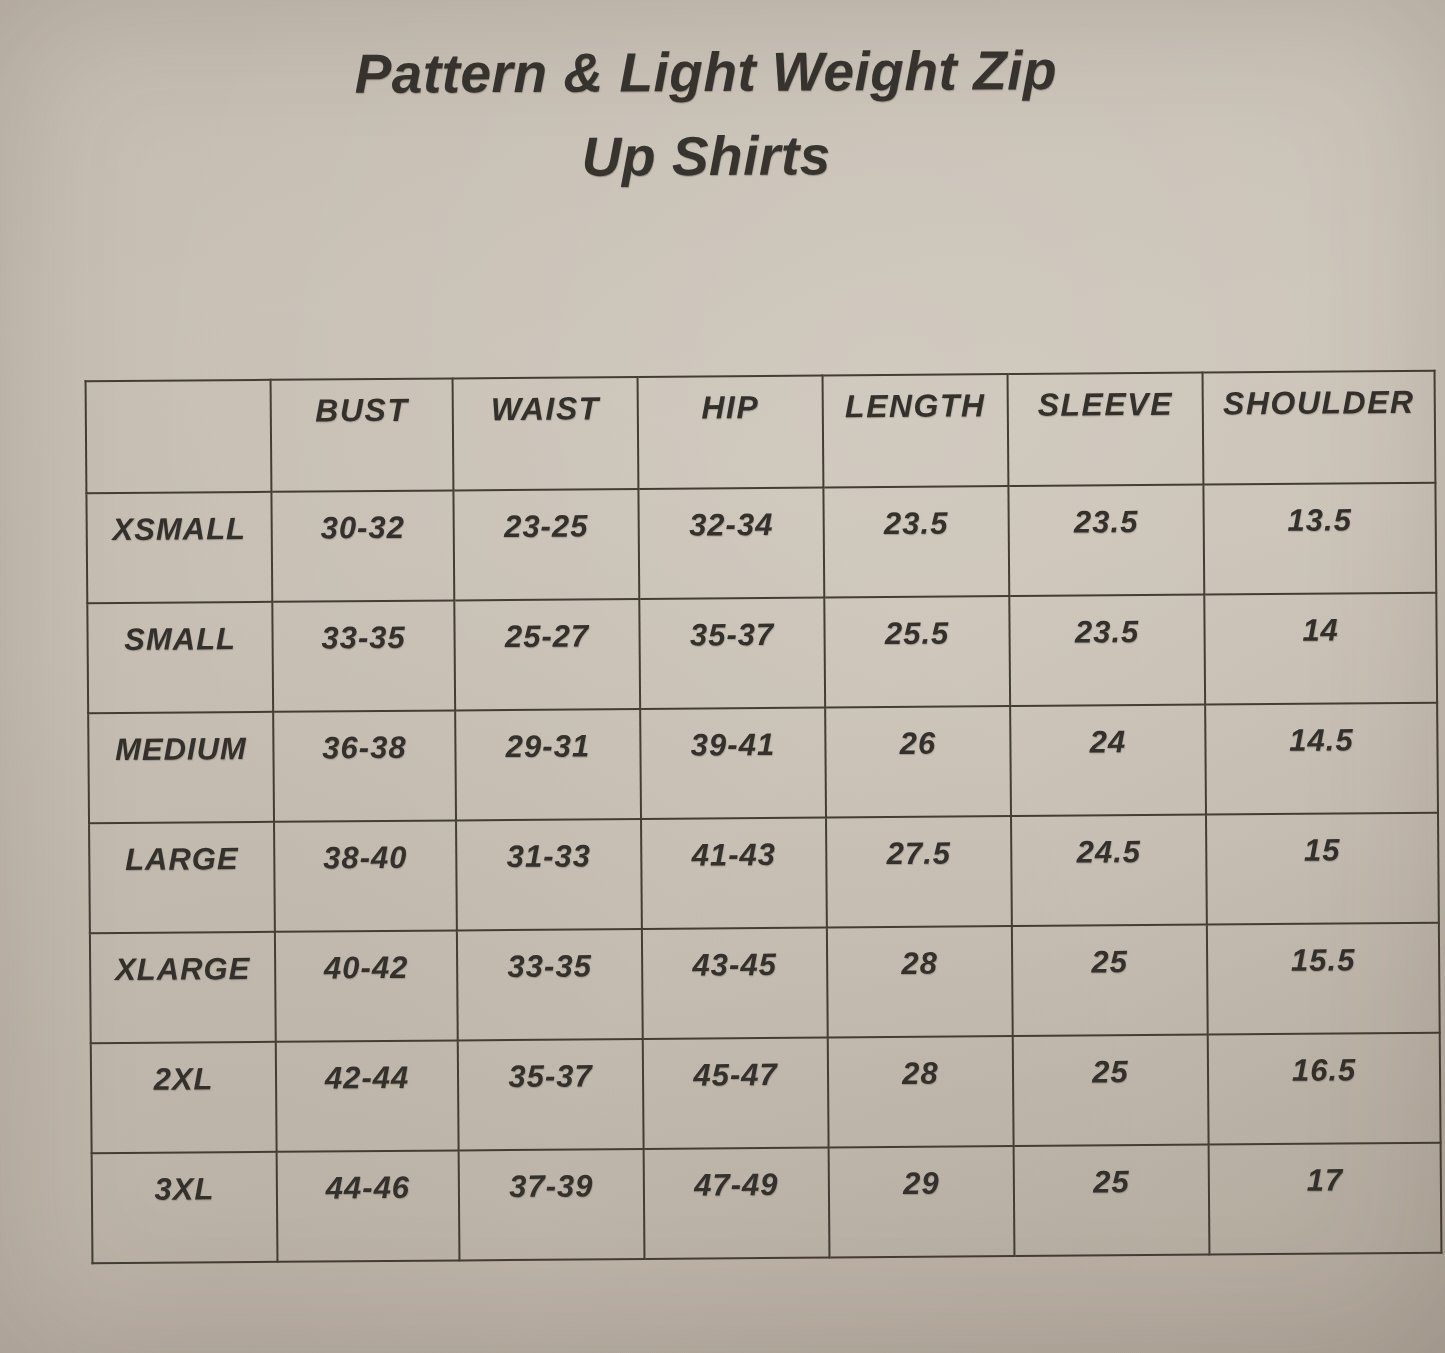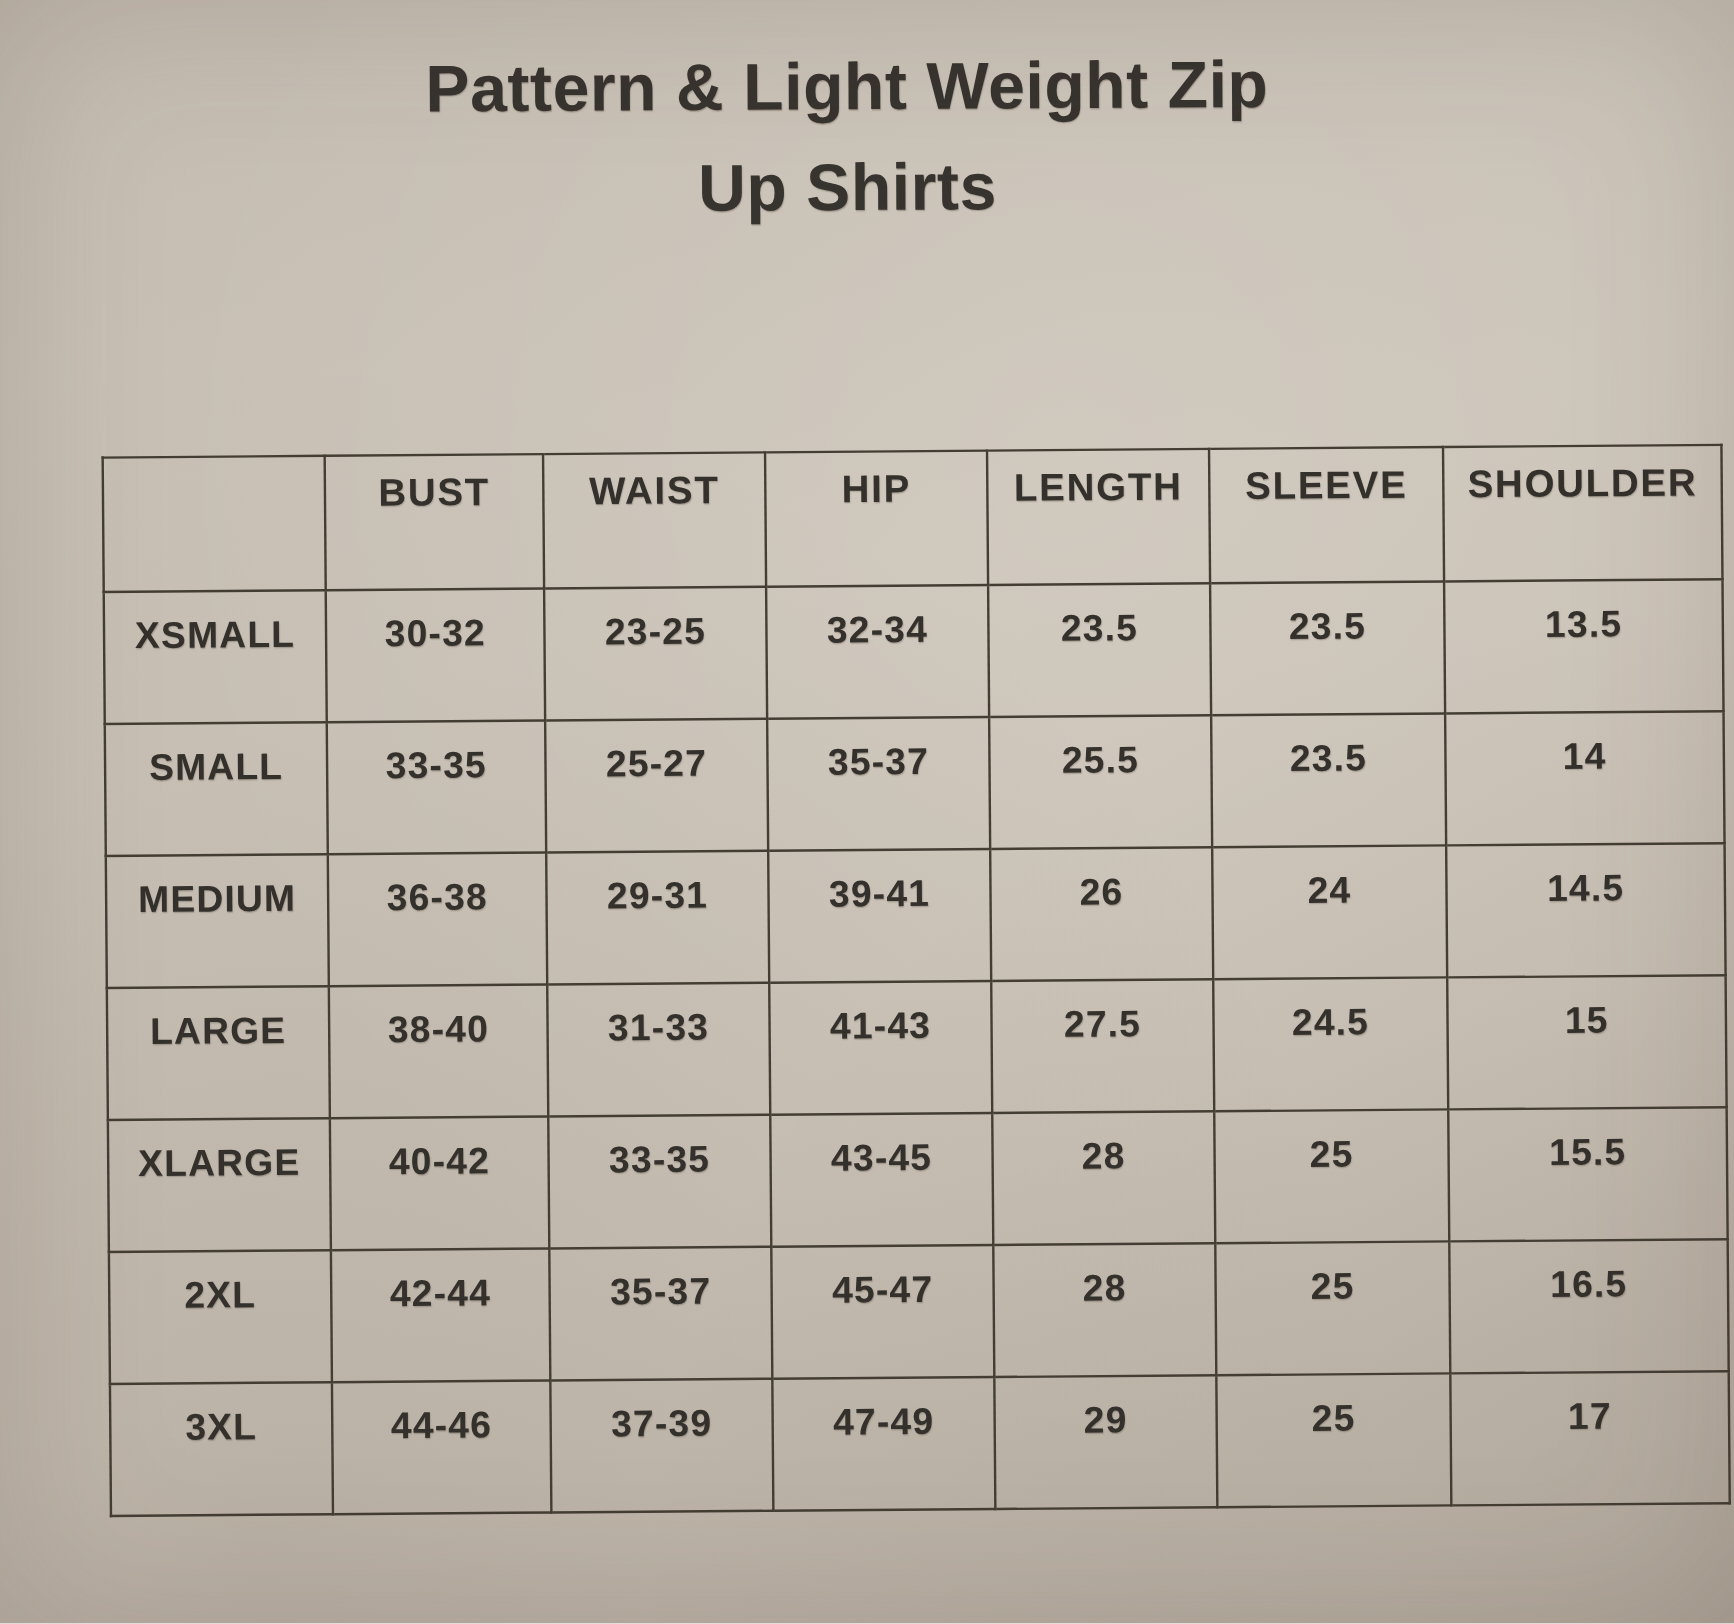--- a/index.html
+++ b/index.html
@@ -12,20 +12,21 @@
   }
   .page {
     position: relative;
     width: 1445px;
     height: 1353px;
     background:
       radial-gradient(ellipse at 62% 30%, rgba(255,253,246,0.10), rgba(255,253,246,0) 62%),
       radial-gradient(ellipse at 15% 95%, rgba(62,52,40,0.10), rgba(62,52,40,0) 55%),
       radial-gradient(ellipse at 100% 100%, rgba(62,52,40,0.12), rgba(62,52,40,0) 45%),
       linear-gradient(164deg, #c4bcb1 0%, #ccc4b9 38%, #cac1b6 68%, #bfb6aa 100%);
+    font-style: italic;
   }
   
   .page::after {
     content: "";
     position: absolute;
     inset: 0;
     pointer-events: none;
     box-shadow: inset 0 0 140px rgba(70,58,45,0.18);
   }
   .title {

